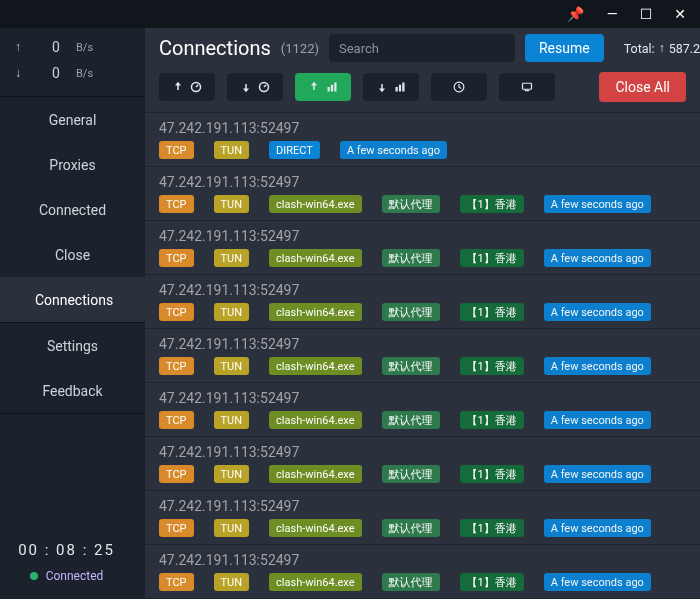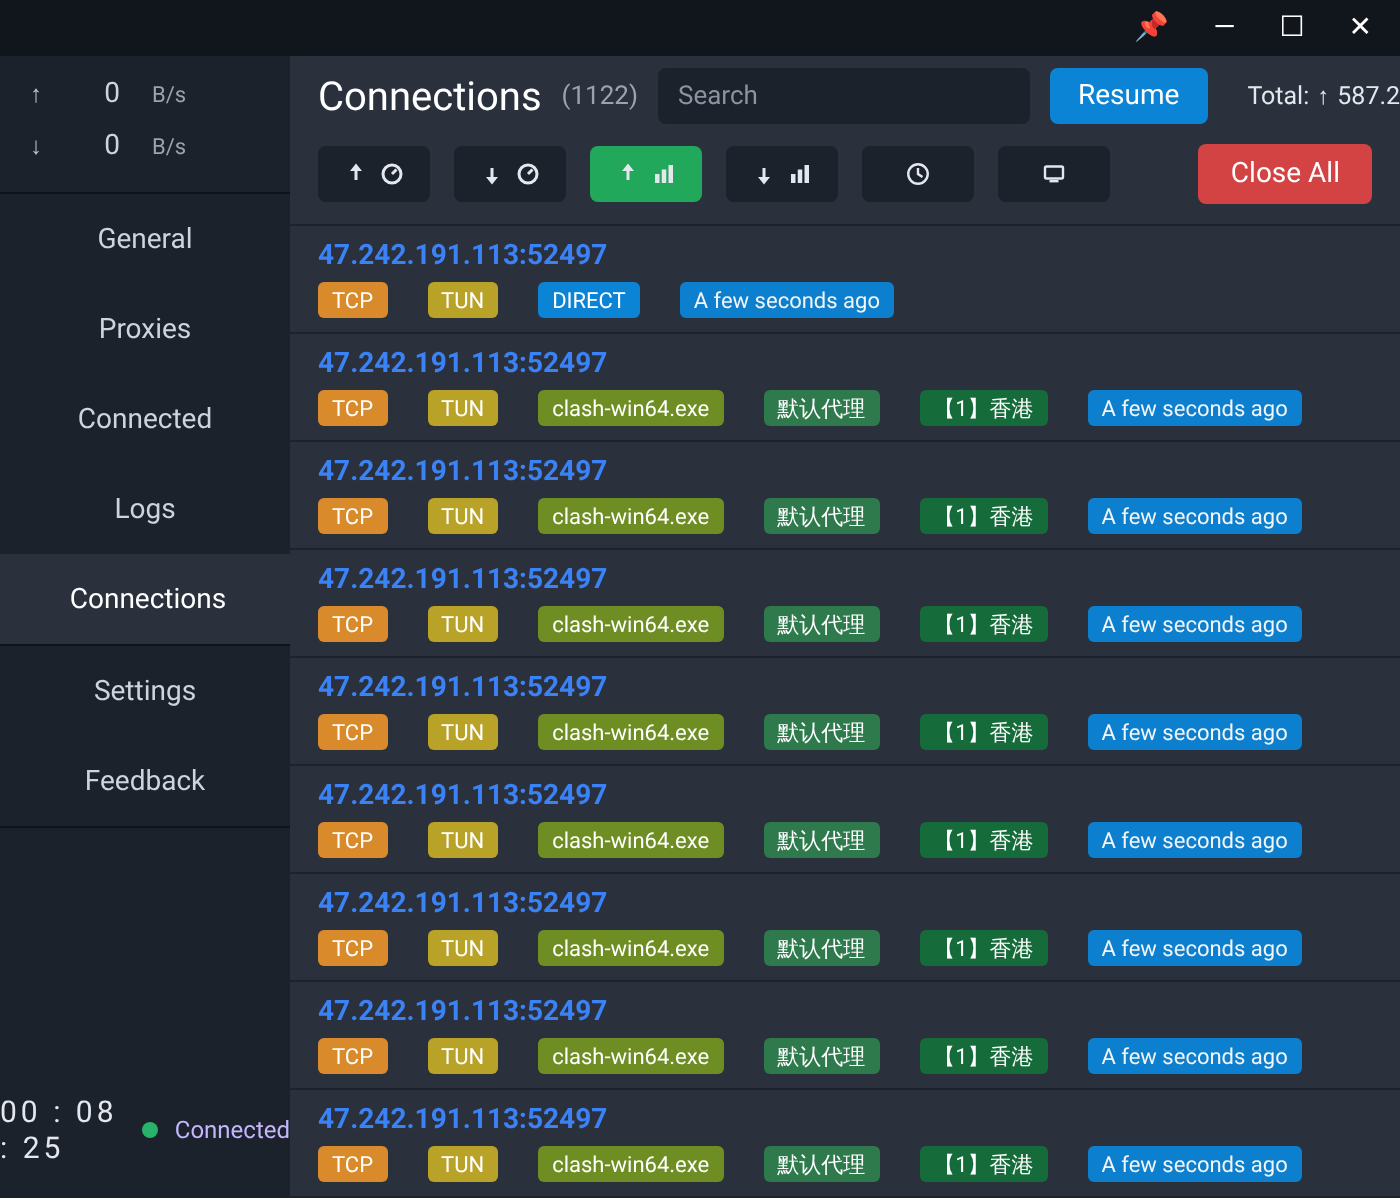--- a/index.html
+++ b/index.html
@@ -10,21 +10,21 @@
   .sidebar { width: 145px; background: #1b222c; display: flex; flex-direction: column; }
   .speed-panel { padding: 6px 0 10px 0; }
   .speed-row { display: flex; align-items: center; height: 26px; font-size: 12px; color: #cfd3db; }
   .speed-row .arrow { width: 36px; text-align: center; font-size: 12px; opacity: .9; }
   .speed-row .val { width: 40px; text-align: center; font-size: 14px; }
   .speed-row .unit { flex: 1; font-size: 11px; color: #9aa3af; }
   .nav { display: flex; flex-direction: column; }
   .nav-item { height: 45px; display: flex; align-items: center; justify-content: center; font-size: 14px; color: #cfd3db; cursor: pointer; }
   .nav-item.active { background: #2a313c; color: #ffffff; border-left: 3px solid #2a313c; }
   .sep { height: 1px; background: #101419; margin: 0 0; }
-  .sidebar-bottom { margin-top: auto; padding: 12px 0 16px 0; display:flex; flex-direction:row; align-items:center; gap:10px; }
+  .sidebar-bottom { margin-top: auto; padding: 12px 12px 16px 0; display:flex; flex-direction:column; align-items:center; gap:10px; }
   .timer { font-size: 15px; letter-spacing: 2px; color: #e4e7ee; }
   .status { display:flex; align-items:center; gap:8px; font-size:12px; color:#c4b5fd; }
   .dot { width:8px; height:8px; border-radius:50%; background:#27b36a; display:inline-block; }
   .main { flex:1; display:flex; flex-direction:column; background:#2a313c; overflow:hidden; }
   .header { padding: 6px 14px 10px 14px; }
   .header-top { display:flex; align-items:center; gap:10px; }
   .title { font-size:20px; color:#fff; font-weight:400; }
   .count { font-size:13px; color:#9aa3af; }
   .search { flex:0 0 156px; height:28px; background:#1b222c; border:none; border-radius:4px; color:#cfd3db; padding:0 10px; font-size:13px; outline:none; }
   .search::placeholder { color:#8b93a1; }
@@ -33,21 +33,21 @@
   .totals .tarrow { font-size:12px; }
   .toolbar-row { display:flex; gap:12px; margin-top:10px; align-items:center; }
   .tool-btn { height:28px; width:56px; background:#1b222c; border:none; border-radius:4px; color:#e4e7ee; display:flex; align-items:center; justify-content:center; gap:6px; cursor:pointer; font-size:13px; }
   .tool-btn.active { background:#22a85a; }
   .tool-btn svg { width:12px; height:12px; }
   .spacer { flex:1; }
   .close-all { height:30px; padding:0 16px; background:#d34343; border:none; border-radius:4px; color:#fff; font-size:14px; cursor:pointer; }
   .list { flex:1; overflow:hidden; }
   .conn { border-top:1px solid #1d232c; padding:7px 14px 7px 14px; }
   .conn:first-child { border-top:1px solid #1d232c; }
-  .conn-addr { font-size:14px; color:#3b82f6; margin-bottom:5px;font-weight:bold; }
+  .conn-addr { font-size:14px; color:#a3a3a3; margin-bottom:5px; }
   .tags { display:flex; gap:20px; align-items:center; }
   .tag { display:inline-flex; align-items:center; height:18px; padding:0 7px; font-size:11px; border-radius:3px; color:#fff; white-space:nowrap; }
   .tag.tcp { background:#d98b2b; }
   .tag.tun { background:#b8a227; }
   .tag.process { background:#6e8e24; }
   .tag.nproxy { background:#2f7a4d; }
   .tag.proxy { background:#166b3a; }
   .tag.direct { background:#0b84d6; }
   .tag.time { background:#0b84d6; opacity:.95; }
   svg { fill: currentColor; }
@@ -74,21 +74,21 @@
         <span class="arrow">↓</span>
         <span class="val">0</span>
         <span class="unit">B/s</span>
       </div>
     </div>
     <div class="sep"></div>
     <div class="nav" id="nav">
         <div class="nav-item">General</div>
         <div class="nav-item">Proxies</div>
         <div class="nav-item">Connected</div>
-        <div class="nav-item">Logs</div>
+        <div class="nav-item">Close</div>
         <div class="nav-item active">Connections</div>
         <div class="sep"></div>
         <div class="nav-item">Settings</div>
         <div class="nav-item">Feedback</div>
       </div>
     <div class="sep"></div>
     <div class="sidebar-bottom">
       <div class="timer">00 : 08 : 25</div>
       <div class="status">
         <span class="dot"></span>

